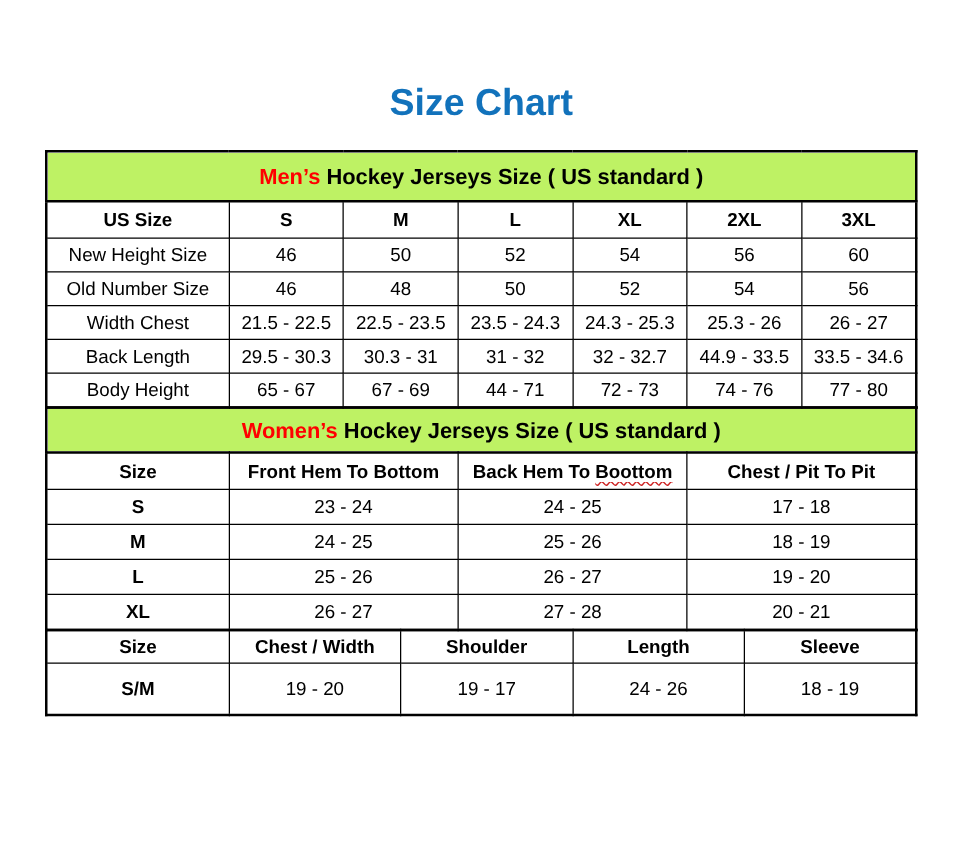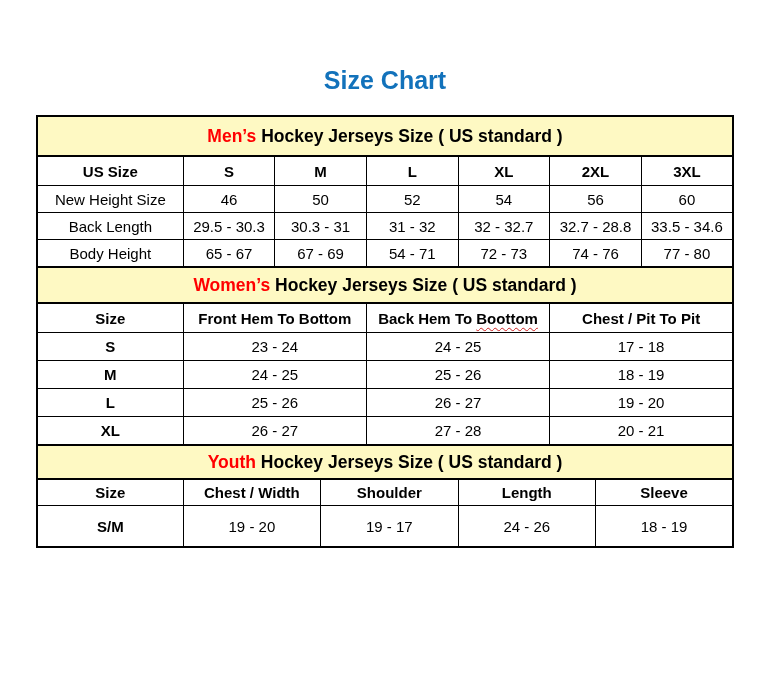--- a/index.html
+++ b/index.html
@@ -6,21 +6,21 @@
   body {
     width: 776px; height: 692px;
     font-family: "Liberation Sans", sans-serif;
     color: #000000;
     overflow: hidden;
   }
   .page-title {
     margin: 66px 42px 20px 36px;
     width: 698px;
     text-align: center;
-    font-size: 25px;
+    font-size: 30px;
     font-weight: 700;
     color: #1272bb;
   }
   .tables-wrap { margin-left: 36px; width: 698px; }
   table.size-table {
     border-collapse: collapse;
     width: 698px;
     table-layout: fixed;
   }
   table.size-table + table.size-table { margin-top: -2px; }
@@ -28,21 +28,21 @@
     border: 1px solid #000;
     text-align: center;
     vertical-align: middle;
     font-size: 15px;
     padding: 0 2px;
     overflow: hidden;
     white-space: nowrap;
   }
   .size-table { border: 2px solid #000; }
   td.banner {
-    background: #fef9c3;
+    background: #bef264;
     font-weight: 700;
     font-size: 17.5px;
     border: 2px solid #000;
   }
   td.banner .accent { color: #ff0000; }
   .head-row td { font-weight: 700; }
   .data-row td { font-weight: 400; }
   .tbl-womens .row-label, .tbl-youth .row-label { font-weight: 700; }
 
   .tbl-mens .banner        { height: 38px; }
@@ -97,33 +97,51 @@
         <tr class="data-row">
           <td class="row-label">New Height Size</td>
           <td>46</td>
           <td>50</td>
           <td>52</td>
           <td>54</td>
           <td>56</td>
           <td>60</td>
         </tr>
         <tr class="data-row">
+          <td class="row-label">Old Number Size</td>
+          <td>46</td>
+          <td>48</td>
+          <td>50</td>
+          <td>52</td>
+          <td>54</td>
+          <td>56</td>
+        </tr>
+        <tr class="data-row">
+          <td class="row-label">Width Chest</td>
+          <td>21.5 - 22.5</td>
+          <td>22.5 - 23.5</td>
+          <td>23.5 - 24.3</td>
+          <td>24.3 - 25.3</td>
+          <td>25.3 - 26</td>
+          <td>26 - 27</td>
+        </tr>
+        <tr class="data-row">
           <td class="row-label">Back Length</td>
           <td>29.5 - 30.3</td>
           <td>30.3 - 31</td>
           <td>31 - 32</td>
           <td>32 - 32.7</td>
-          <td>32.7 - 28.8</td>
+          <td>44.9 - 33.5</td>
           <td>33.5 - 34.6</td>
         </tr>
         <tr class="data-row">
           <td class="row-label">Body Height</td>
           <td>65 - 67</td>
           <td>67 - 69</td>
-          <td>54 - 71</td>
+          <td>44 - 71</td>
           <td>72 - 73</td>
           <td>74 - 76</td>
           <td>77 - 80</td>
         </tr>
       </tbody>
     </table>
     <table class="size-table tbl-womens">
       <colgroup>
         <col style="width: 21%;">
         <col style="width: 26.333%;">
@@ -168,23 +186,20 @@
     </table>
     <table class="size-table tbl-youth">
       <colgroup>
         <col style="width: 21%;">
         <col style="width: 19.75%;">
         <col style="width: 19.75%;">
         <col style="width: 19.75%;">
         <col style="width: 19.75%;">
       </colgroup>
       <tbody>
-        <tr class="banner-row">
-          <td class="banner" colspan="5"><span class="accent">Youth</span><span> Hockey Jerseys Size ( US standard )</span></td>
-        </tr>
         <tr class="head-row">
           <td>Size</td>
           <td>Chest / Width</td>
           <td>Shoulder</td>
           <td>Length</td>
           <td>Sleeve</td>
         </tr>
         <tr class="data-row">
           <td class="row-label">S/M</td>
           <td>19 - 20</td>

